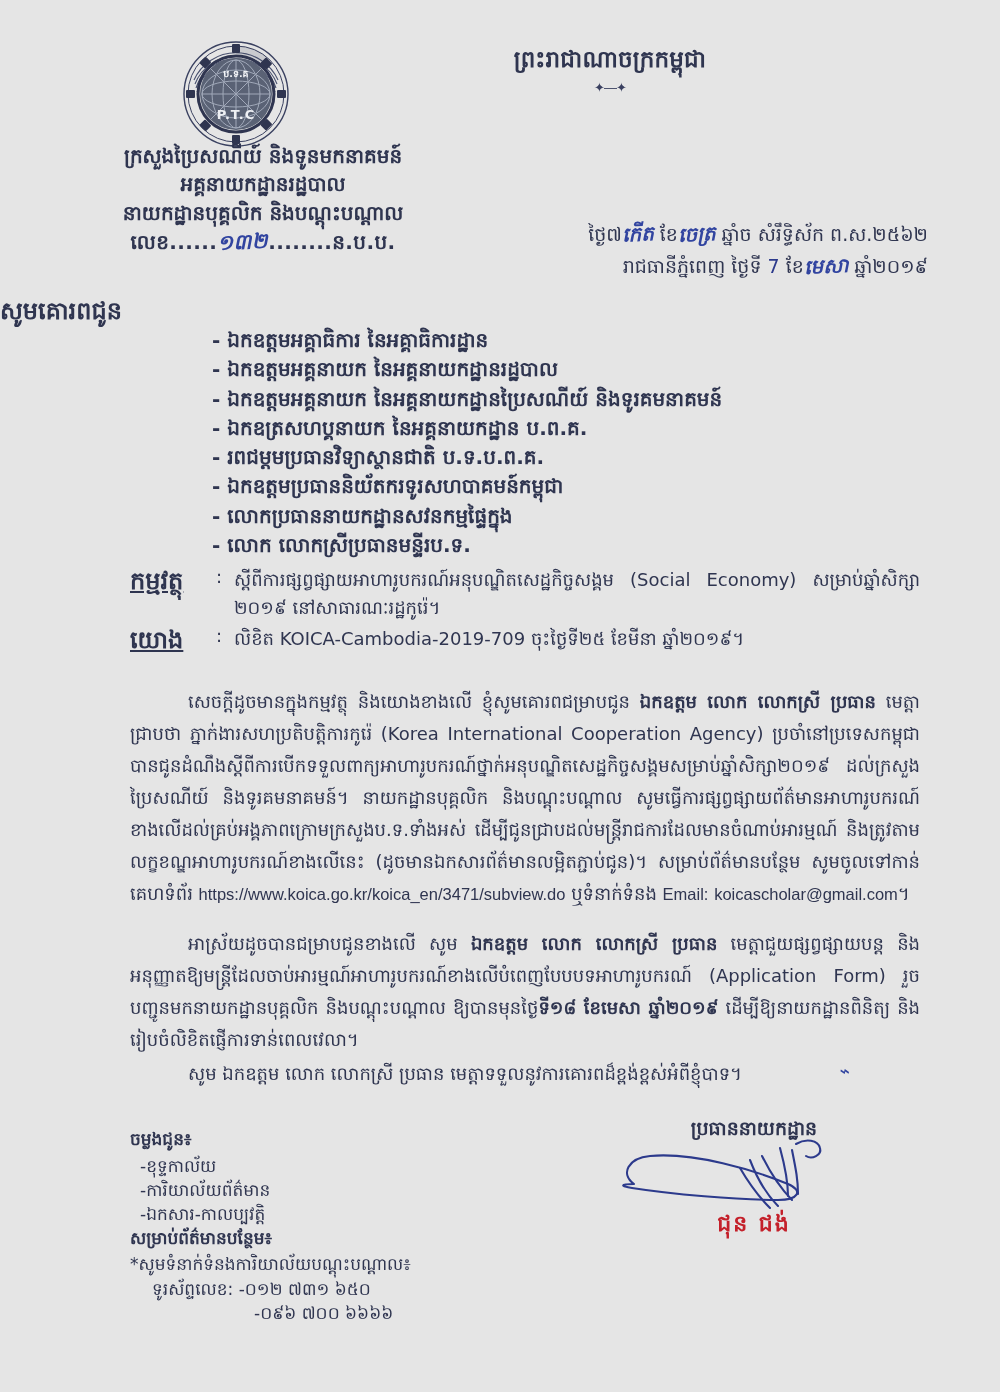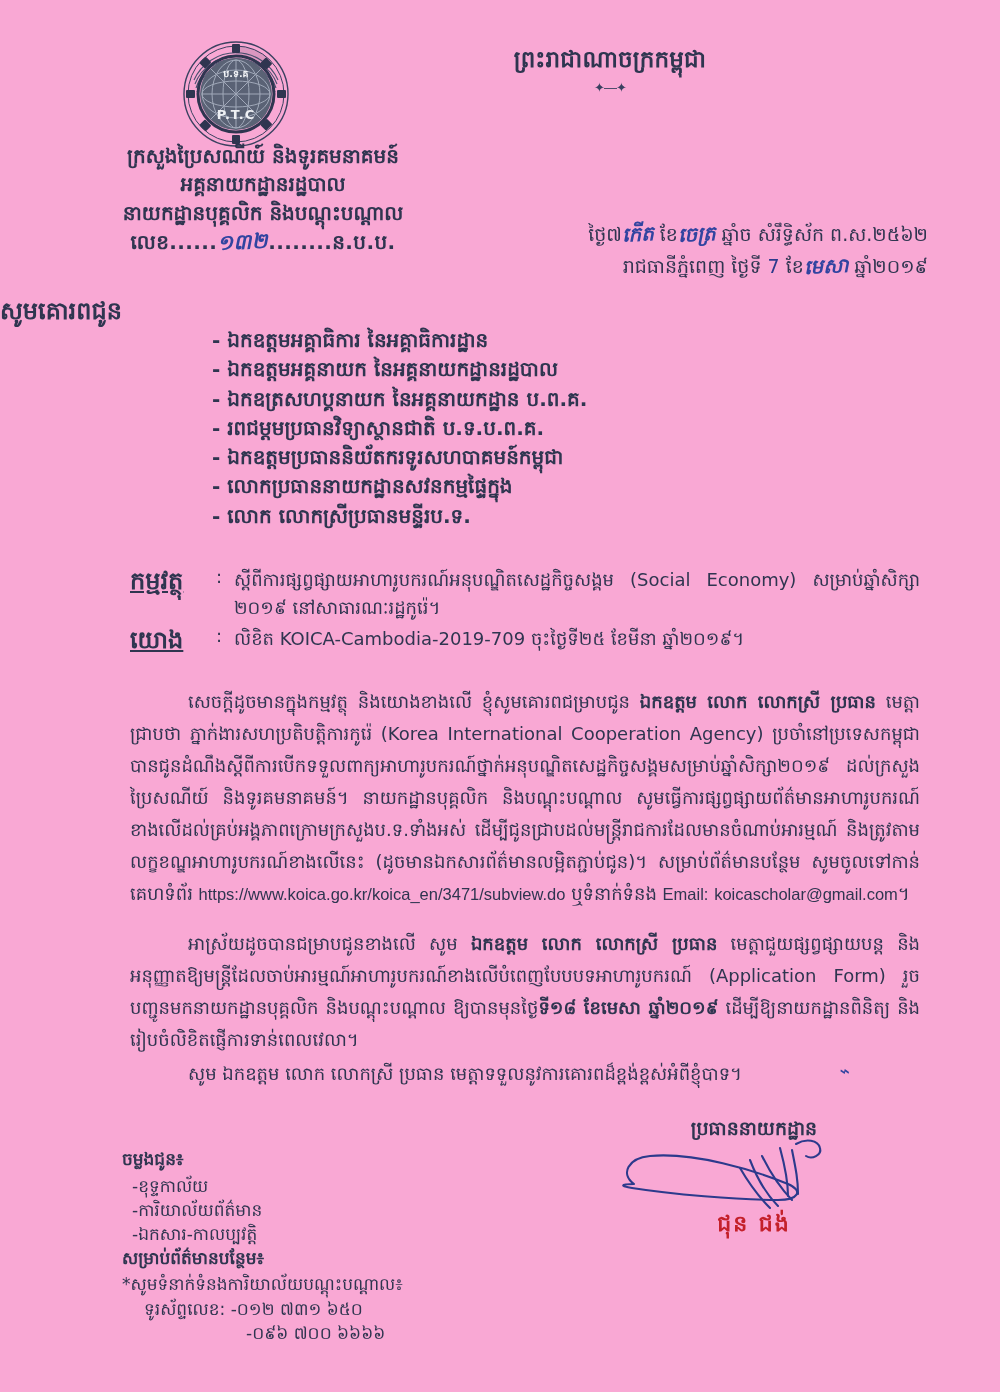--- a/index.html
+++ b/index.html
@@ -7,21 +7,21 @@
     padding: 0;
     background: #ffffff;
   }
   body {
     font-family: "DejaVu Sans", "Liberation Sans", sans-serif;
   }
   .page {
     position: relative;
     width: 1000px;
     height: 1392px;
-    background: #f9a8d4;
+    background: #e5e5e5;
     overflow: hidden;
     color: #2b3250;
   }
   .ink { color: #2c3a8c; }
 
   
   .header {
     position: absolute;
     top: 18px;
     left: 0;
@@ -212,24 +212,23 @@
     font-weight: bold;
     color: #c4202a;
     letter-spacing: 2px;
     margin-top: -8px;
   }
   .sig-svg { position: absolute; left: -40px; top: -6px; }
 
   
   .footer {
     position: absolute;
-    left: 122px;
+    left: 130px;
     top: 1128px;
     width: 460px;
-    margin-top: 20px;
   }
   .footer .ft-head {
     font-size: 17px;
     font-weight: bold;
     color: #2f3550;
     margin-bottom: 1px;
   }
   .footer .ft-item {
     font-size: 17px;
     line-height: 1.42;
@@ -321,21 +320,21 @@
       </svg>
     </div>
 
     <div class="kingdom">
       <div class="l1">ព្រះរាជាណាចក្រកម្ពុជា</div>
       <div class="divider-orn">✦―✦</div>
     </div>
   </div>
 
   <div class="ministry">
-    <div>ក្រសួងប្រៃសណីយ៍ និងទូរគមនាគមន៍</div>
+    <div>ក្រសួងប្រៃសណីយ៍ និងទូនមកនាគមន៍</div>
     <div>អគ្គនាយកដ្ឋានរដ្ឋបាល</div>
     <div>នាយកដ្ឋានបុគ្គលិក និងបណ្ដុះបណ្ដាល</div>
     <div class="docnum">
       <span>លេខ</span><span>......</span><span class="hand" style="font-size:21px">១៣២</span><span>........</span><span>ន.ប.ប.</span>
     </div>
   </div>
 
   <div class="dateblock">
     <div class="dl">
       <span>ថ្ងៃ</span><span>៧</span><span class="hand" style="font-size:20px">កើត</span>
@@ -348,20 +347,21 @@
       <span>ខែ</span><span class="hand" style="font-size:20px">មេសា</span>
       <span>ឆ្នាំ២០១៩</span>
     </div>
   </div>
 
   <div class="salute">សូមគោរពជូន</div>
 
   <div class="recipients">
     <div>- ឯកឧត្តមអគ្គាធិការ នៃអគ្គាធិការដ្ឋាន</div>
     <div>- ឯកឧត្តមអគ្គនាយក នៃអគ្គនាយកដ្ឋានរដ្ឋបាល</div>
+    <div>- ឯកឧត្តមអគ្គនាយក នៃអគ្គនាយកដ្ឋានប្រៃសណីយ៍ និងទូរគមនាគមន៍</div>
     <div>- ឯកឧត្រសហប្គនាយក នៃអគ្គនាយកដ្ឋាន ប.ព.គ.</div>
     <div>- រពជម្តមប្រធានវិទ្យាស្ថានជាតិ ប.ទ.ប.ព.គ.</div>
     <div>- ឯកឧត្តមប្រធាននិយ័តករទូរសហបាគមន៍កម្ពុជា</div>
     <div>- លោកប្រធាននាយកដ្ឋានសវនកម្មផ្ទៃក្នុង</div>
     <div>- លោក លោកស្រីប្រធានមន្ទីរប.ទ.</div>
   </div>
 
   <div class="meta">
     <div class="meta-row">
       <div class="meta-label">កម្មវត្ថុ</div>

